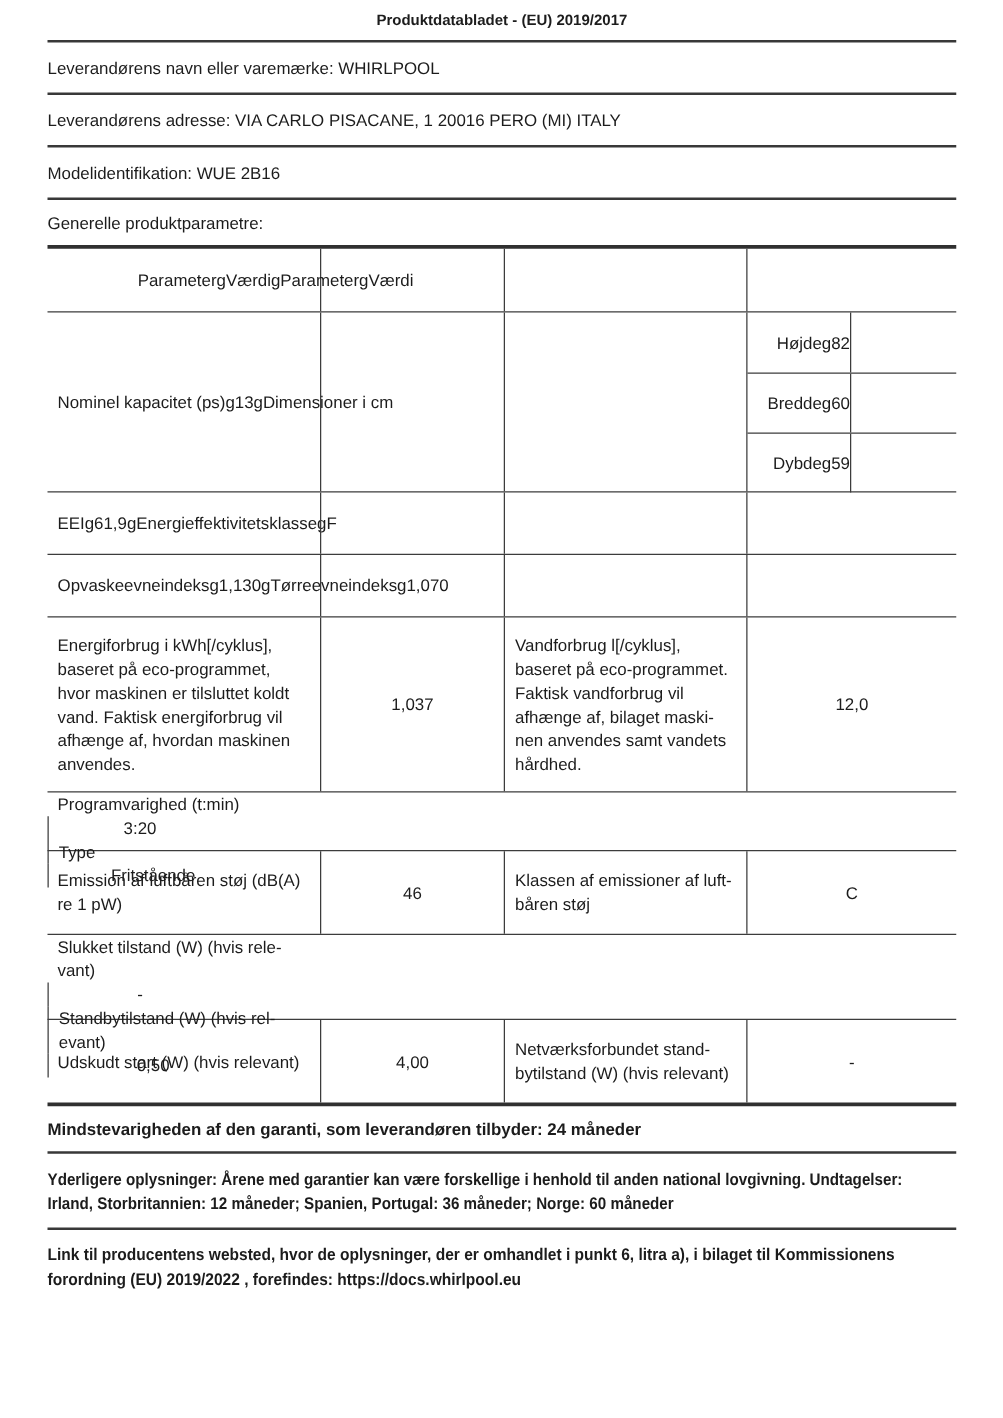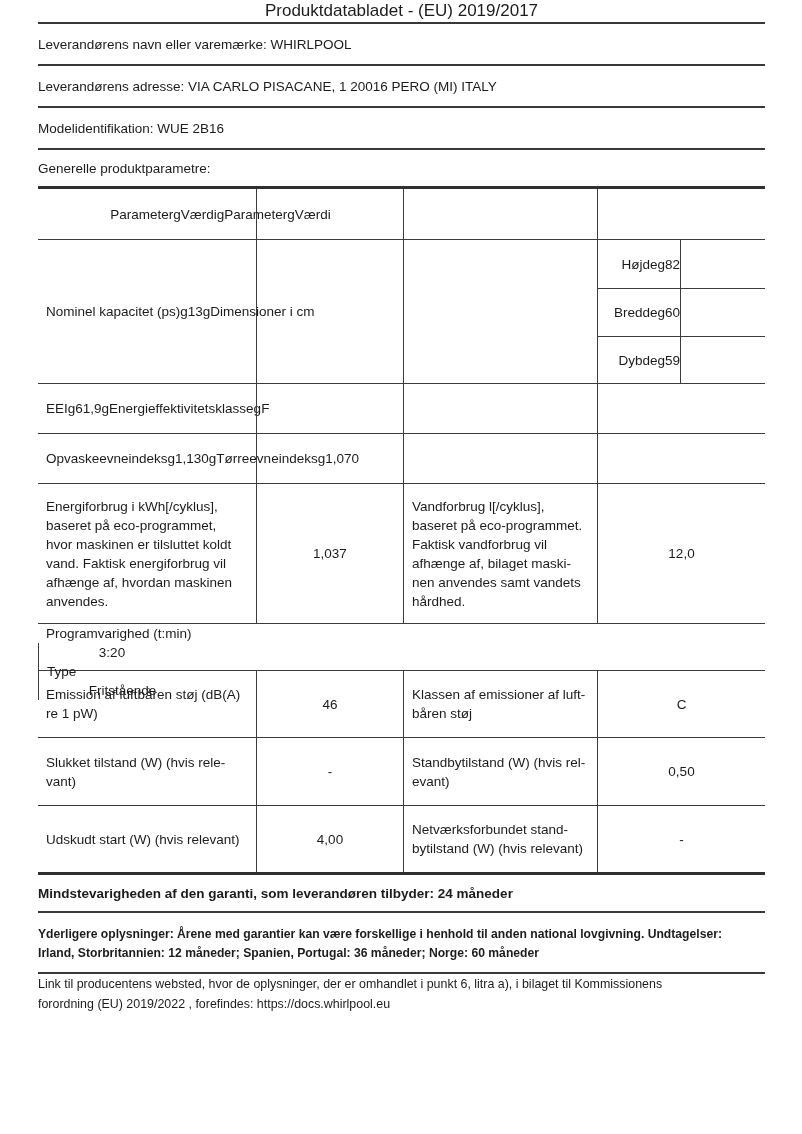--- a/index.html
+++ b/index.html
@@ -9,24 +9,24 @@
     background:#ffffff;
     font-family:"Liberation Sans", sans-serif;
     font-size:13.5px;
     color:#1c1c1c;
     overflow:hidden;
   }
   .content { position:absolute; left:38px; top:0; width:727px; }
 
   
   .title-row {
-    height:24px; box-sizing:border-box;
+    height:34px; box-sizing:border-box;
     border-bottom:2px solid #383838;
     display:flex; align-items:center; justify-content:center;
-    font-weight:normal; font-size:17px; white-space:nowrap;
+    font-weight:bold; font-size:12px; white-space:nowrap;
   }
   .meta-row {
     height:42px; box-sizing:border-box;
     border-bottom:2px solid #383838;
     display:flex; align-items:center;
     font-weight:normal; white-space:nowrap;
   }
   .meta-row.no-line { border-bottom:none; height:36px; }
 
   
@@ -47,21 +47,21 @@
   .c4 { width:168px; border-left:1.5px solid #3c3c3c; justify-content:center; text-align:center; }
   .nowrap { white-space:pre; overflow:visible; }
   .multiline { white-space:pre; }
 
   .r-header { height:50px; }
   .r-dims { height:144px; }
   .r-small { height:50px; }
   .r-energy { height:140px; }
   .r-prog { height:47px;flex-direction:column; }
   .r-noise { height:67px; }
-  .r-off { height:68px; }
+  .r-off { height:68px;flex-direction:column; }
   .r-delay { height:67px; }
 
   
   .r-header .c1 { position:relative; padding-left:0; }
   .hdr-span {
     position:absolute; left:0; top:0; width:365px; height:100%;
     display:flex; align-items:center; justify-content:center;
     white-space:pre;
   }
 
@@ -82,21 +82,21 @@
     display:flex; align-items:center; font-weight:bold; white-space:nowrap;
   }
   .additional-row {
     height:61px; box-sizing:border-box; border-bottom:2px solid #383838;
     display:flex; align-items:center; font-weight:bold;
   }
   .additional-row .squeeze, .link-par .squeeze {
     white-space:pre; line-height:19px; display:inline-block;
     transform:scaleX(0.9); transform-origin:left center;
   }
-  .link-par { font-weight:normal; }
+  .link-par { margin-top:10px; font-weight:bold; }
   .link-par .squeeze { line-height:20px; transform:scaleX(0.92); }
 </style>
 </head>
 <body>
 
 <div class="page">
   <div class="content">
 
     <div class="title-row">Produktdatabladet - (EU) 2019/2017</div>
 

